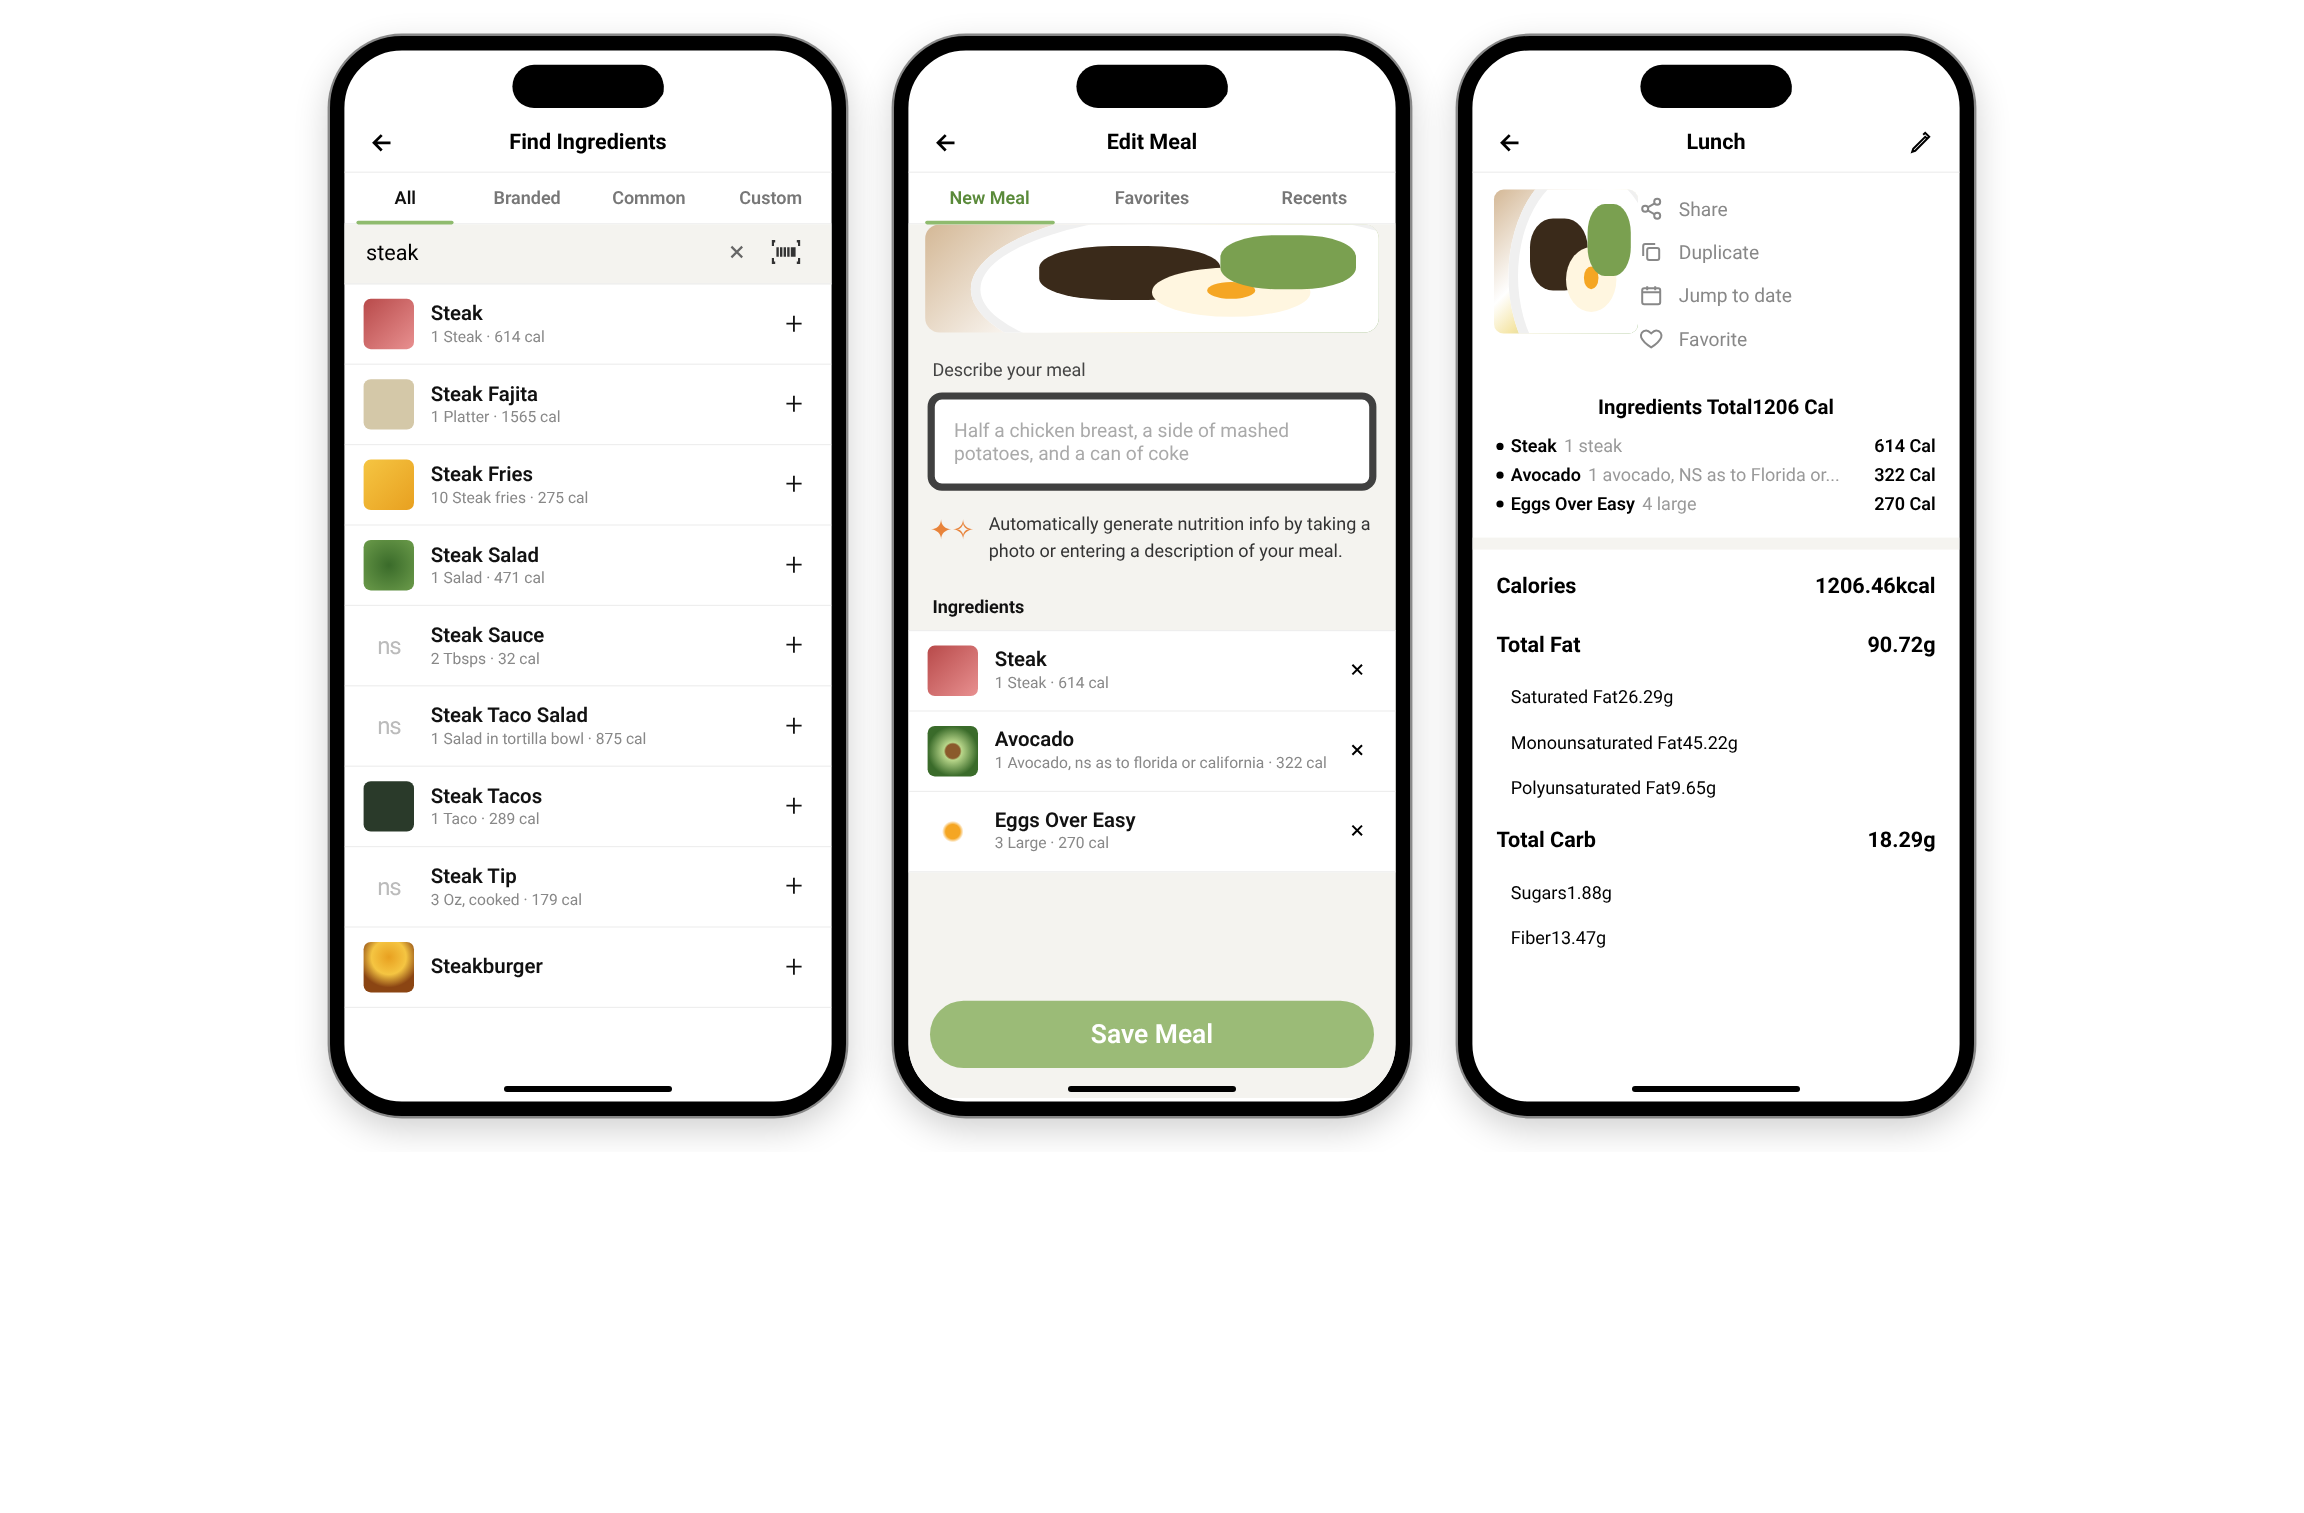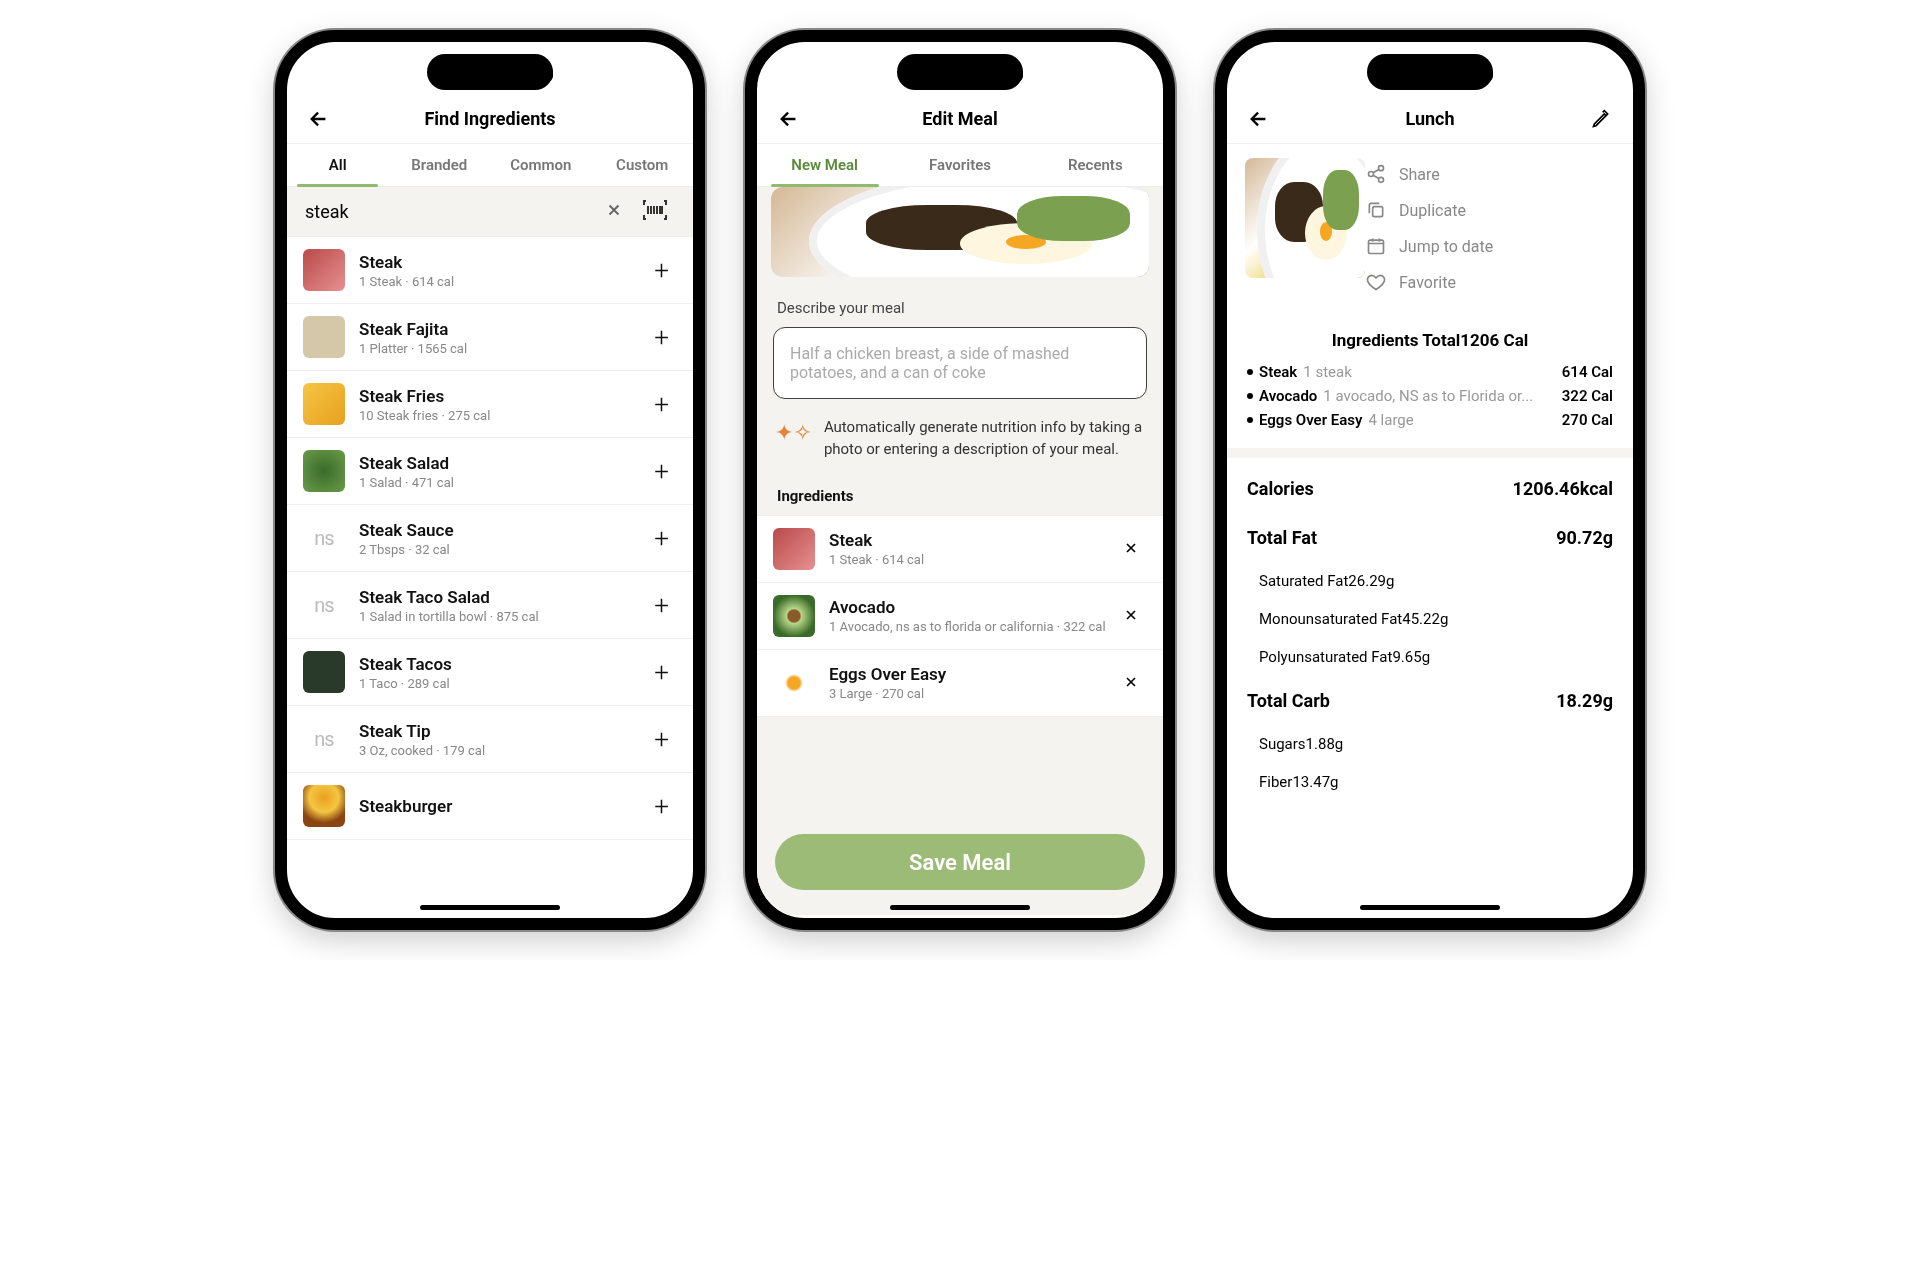--- a/index.html
+++ b/index.html
@@ -74,21 +74,21 @@
   .x-btn { font-size:20px; color:#111; padding:4px 8px; cursor:pointer; }
   .ns { font-size:20px; color:#bbb; font-weight:400; letter-spacing:-1px; }
   .meal-photo { margin:0 14px 14px; height:90px; border-radius:12px; background:linear-gradient(135deg,#d4b896 0%,#fff 40%,#f5e6a8 55%,#6b9b4a 100%); position:relative; overflow:hidden; }
   .meal-photo.big { margin:0; border-radius:8px; width:120px; height:120px; }
   .plate { position:absolute; left:10%; top:-20%; width:110%; height:160%; background:#fff; border-radius:50%; box-shadow:inset 0 0 0 8px #f0f0f0; }
   .food-dark { position:absolute; left:25%; top:20%; width:40%; height:50%; background:#3a2a1a; border-radius:40%; }
   .food-egg { position:absolute; left:50%; top:40%; width:35%; height:45%; background:#fff6e0; border-radius:50%; }
   .food-egg::after { content:''; position:absolute; left:35%; top:30%; width:30%; height:35%; background:#f5a623; border-radius:50%; }
   .food-green { position:absolute; right:5%; top:10%; width:30%; height:50%; background:#7aa050; border-radius:40%; }
   .section-label { font-size:15px; color:#444; padding:8px 20px 10px; }
-  .desc-box { margin:0 16px 14px; padding:16px; border:1px solid #404040; border-radius:12px; font-size:16px; color:#aaa; min-height:68px; }
+  .desc-box { margin:0 16px 14px; padding:16px; border:6px solid #404040; border-radius:12px; font-size:16px; color:#aaa; min-height:68px; }
   .ai-row { display:flex; gap:12px; padding:4px 18px 18px; font-size:15px; color:#333; line-height:1.45; }
   .sparkle { color:#e8833a; font-size:22px; flex-shrink:0; }
   .save-btn { position:absolute; bottom:28px; left:18px; right:18px; height:56px; background:#9bbb77; color:#fff; font-size:22px; font-weight:600; border:none; border-radius:28px; display:flex; align-items:center; justify-content:center; cursor:pointer; }
   .top3 { display:flex; padding:14px 18px 18px; }
   .actions { flex:1; display:flex; flex-direction:column; justify-content:center; gap:4px; }
   .act { display:flex; align-items:center; gap:12px; padding:6px 0; color:#888; font-size:16px; cursor:pointer; }
   .act svg, .act .i { color:#888; width:22px; }
   .sec-head { display:flex; justify-content:center; padding:14px 20px 10px; font-size:17px; font-weight:700; }
   .ing-row { display:flex; align-items:baseline; padding:3px 20px; font-size:15px; gap:6px; }
   .ing-row .dot { width:6px; height:6px; background:#000; border-radius:50%; align-self:center; flex-shrink:0; }

